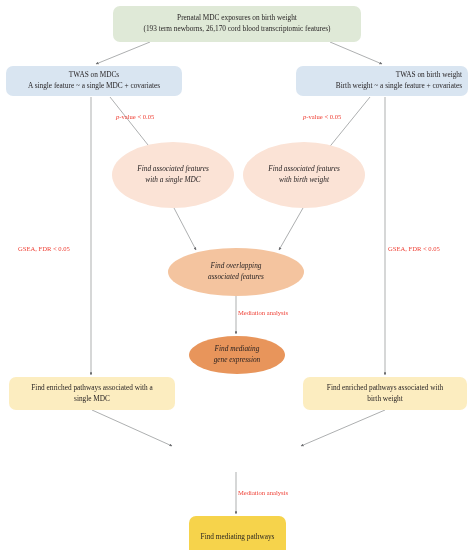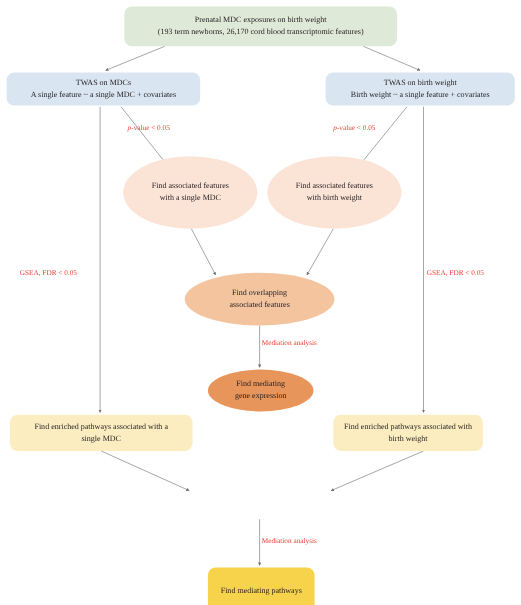--- a/index.html
+++ b/index.html
@@ -41,36 +41,38 @@
   }
   .node .l1, .node .l2 {
     display: block;
     white-space: nowrap;
   }
   .box {
     border-radius: 7px;
   }
   .ellipse {
     border-radius: 50%;
+    font-style: italic;
   }
   
   #n-top {
     left: 113px; top: 6px; width: 248px; height: 36px;
     background: #dfe9d7;
     font-size: 7.3px;
   }
   #n-twas-left {
     left: 6px; top: 66px; width: 176px; height: 30px;
     background: #d9e5f1;
     font-size: 7.3px;
   }
   #n-twas-right {
     left: 296px; top: 66px; width: 172px; height: 30px;
     background: #d9e5f1;
     font-size: 7.3px;
+    text-align: right;
   }
   #n-feat-left {
     left: 112px; top: 142px; width: 122px; height: 66px;
     background: #fbe3d6;
     font-size: 7.3px;
   }
   #n-feat-right {
     left: 243px; top: 142px; width: 122px; height: 66px;
     background: #fbe3d6;
     font-size: 7.3px;
@@ -84,21 +86,21 @@
     left: 189px; top: 336px; width: 96px; height: 38px;
     background: #e8955b;
     font-size: 7.3px;
   }
   #n-path-left {
     left: 9px; top: 377px; width: 166px; height: 33px;
     background: #fcedc0;
     font-size: 7.3px;
   }
   #n-path-right {
-    left: 303px; top: 377px; width: 136px; height: 33px;
+    left: 303px; top: 377px; width: 164px; height: 33px;
     background: #fcedc0;
     font-size: 7.3px;
   }
   #n-overlap-path {
     left: 166px; top: 447px; width: 140px; height: 25px;
     background: #fbdf7f;
     font-size: 7.3px;
   }
   #n-med-path {
     left: 189px; top: 516px; width: 97px; height: 42px;

